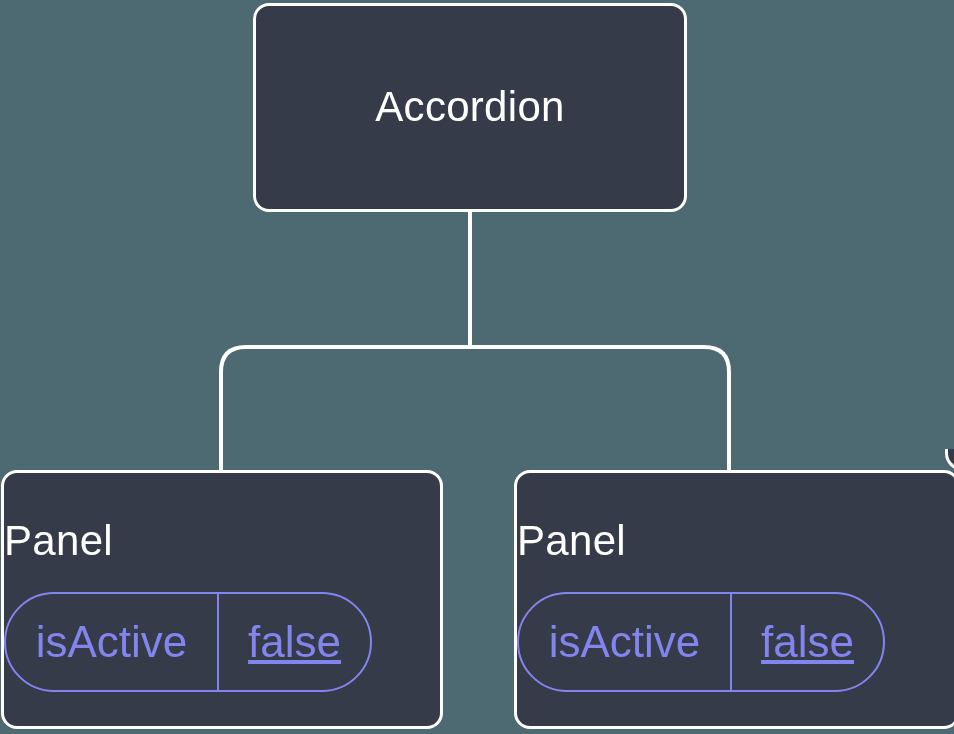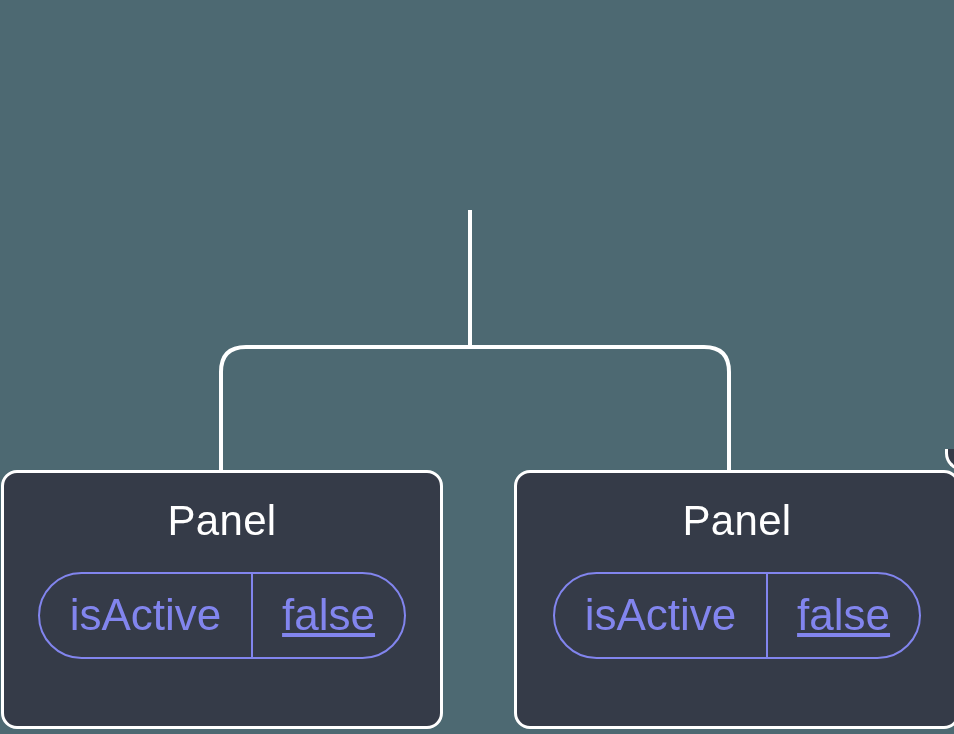--- a/index.html
+++ b/index.html
@@ -53,30 +53,29 @@
     font-weight:500;
     letter-spacing:0.3px;
     line-height:1.25;
     white-space:nowrap;
   }
   .node-panel{
     top:470px;
     height:259px;
     display:flex;
     flex-direction:column;
-    align-items:center;
-    padding-top:22px;
+    padding-top:42px;
     box-sizing:border-box;
   }
   .panel-left{ left:1px;  width:442px; }
   .panel-right{ left:514px; width:446px; }
   .state-pill{
     margin-top:24px;
     width:368px;
-    height:87px;
+    height:100px;
     box-sizing:border-box;
     border:2.5px solid var(--state-accent);
     border-radius:60px;
     display:flex;
     align-items:stretch;
     overflow:hidden;
   }
   .state-cell{
     display:flex;
     align-items:center;
@@ -105,20 +104,23 @@
 </head>
 <body>
 
 <div class="stage">
 
   <svg class="connectors" viewBox="0 0 954 734" aria-hidden="true">
     <path d="M470,210 L470,349"></path>
     <path d="M221,473 L221,372 Q221,347 246,347 L704,347 Q729,347 729,372 L729,473"></path>
   </svg>
 
+  <div class="node node-root">
+    <div class="node-label">Accordion</div>
+  </div>
 
   <div class="node node-panel panel-left">
     <div class="node-label">Panel</div>
     <div class="state-pill">
       <div class="state-cell state-name">isActive</div>
       <div class="state-cell state-value">false</div>
     </div>
   </div>
 
   <div class="node node-panel panel-right">

